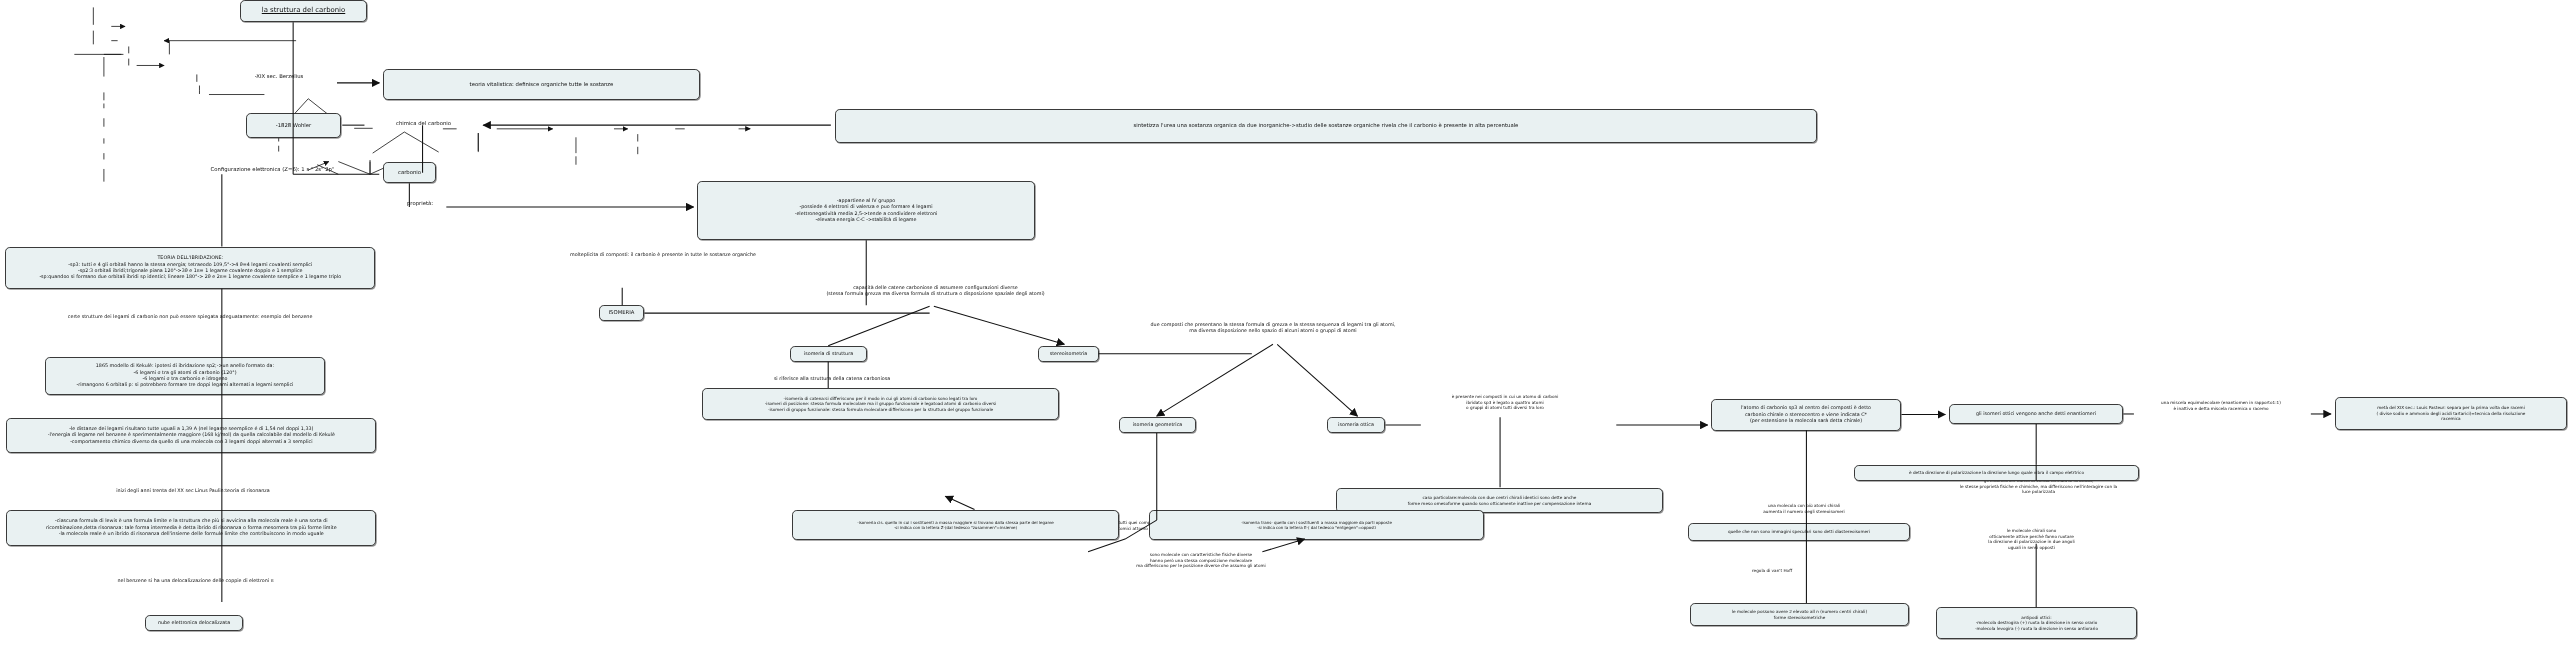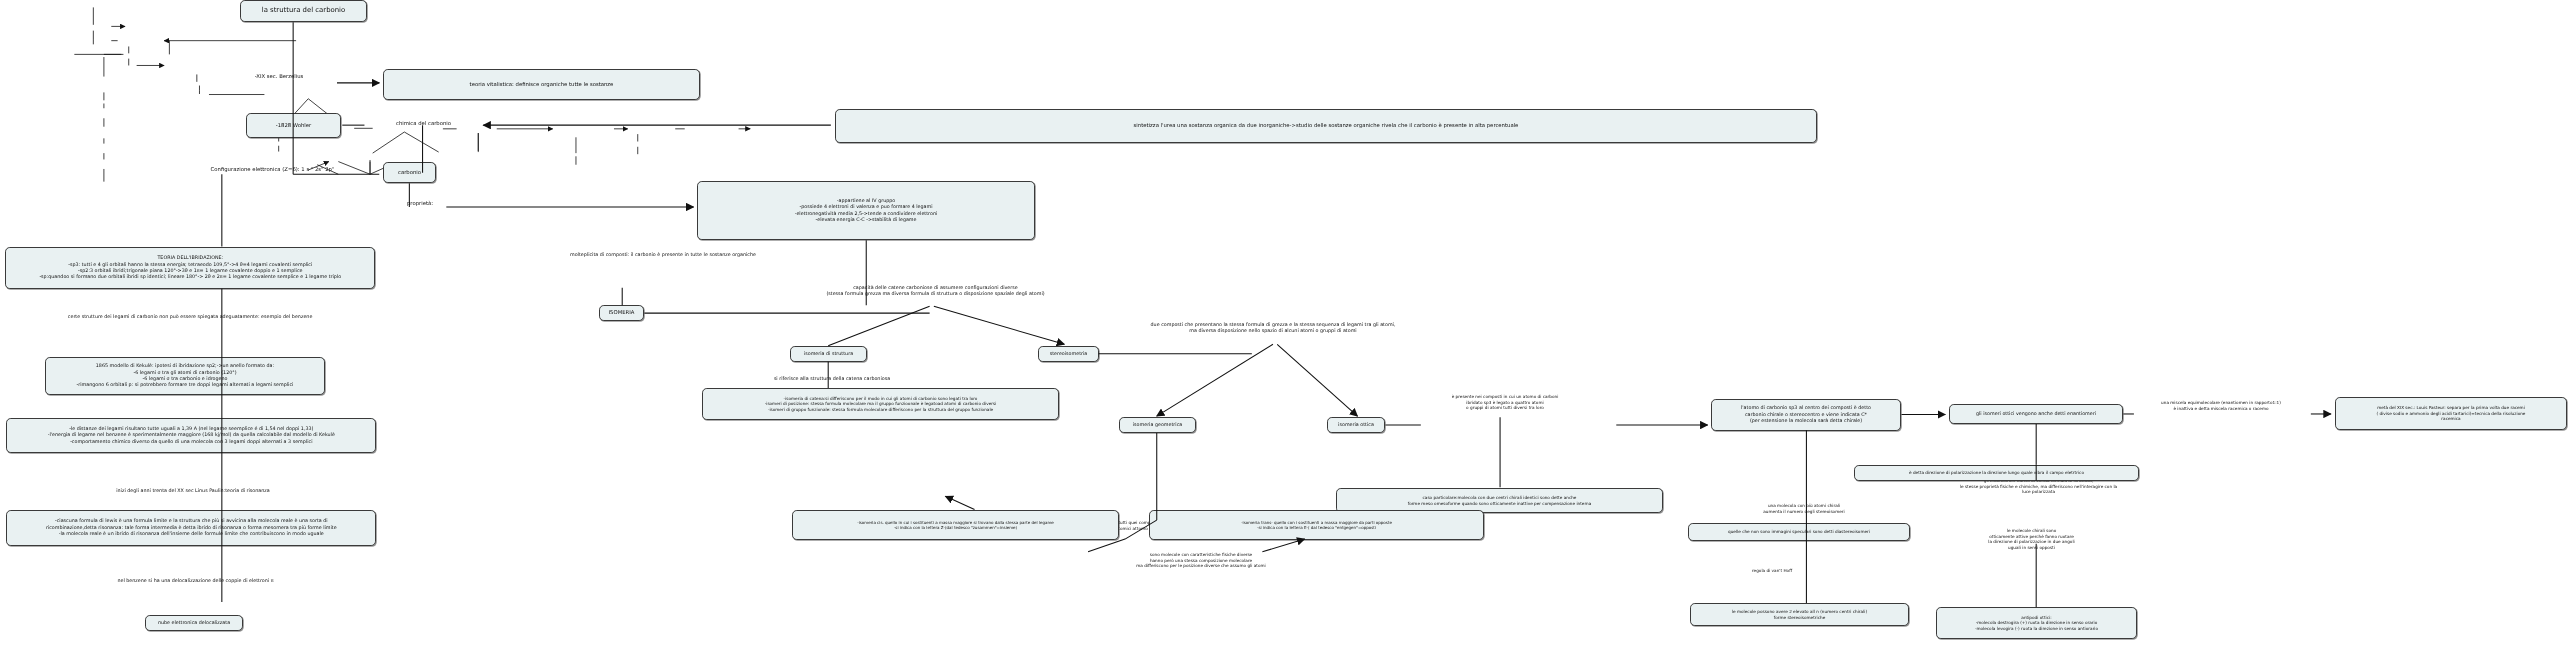--- a/index.html
+++ b/index.html
@@ -6,21 +6,21 @@
   body{font-family:"DejaVu Sans","Liberation Sans",sans-serif;}
   #canvas{position:relative;width:2576px;height:650px;background:#fff;overflow:hidden;}
   svg.edges{position:absolute;left:0;top:0;width:2576px;height:650px;pointer-events:none;}
   .node{position:absolute;box-sizing:border-box;background:#e9f1f2;border:0.7px solid #3a3a3a;
         border-radius:4.8px;color:#111;text-align:center;line-height:1.34;
         display:flex;align-items:center;justify-content:center;padding:2.6px 4.8px;
         box-shadow:0.8px 0.8px 0 rgba(60,60,60,.55);}
   .node span{display:block;width:100%;white-space:pre-line;}
   .label{position:absolute;color:#111;text-align:center;line-height:1.35;white-space:pre-line;
          background:transparent;}
-  .root{font-size:6.9px;}
+  .root{font-size:6.9px;text-decoration:underline;}
   .f10{font-size:5.3px;}
   .f9{font-size:4.8px;}
   .f8{font-size:4.2px;}
   .f7{font-size:4px;}
 </style>
 </head>
 <body>
 
 <div id="canvas">
 

